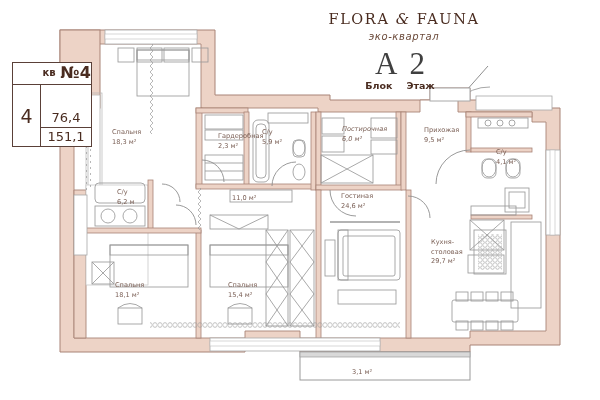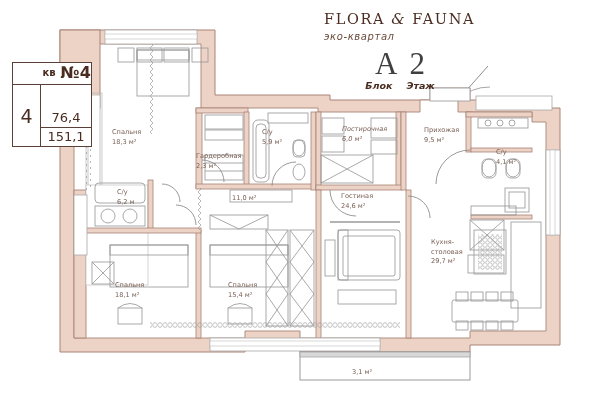--- a/index.html
+++ b/index.html
@@ -3,31 +3,31 @@
 <meta charset="utf-8">
 <style>
   html,body{margin:0;padding:0;}
   body{width:600px;height:400px;background:#ffffff;
        font-family:"DejaVu Sans","Liberation Sans",sans-serif;
        color:#5a4038;overflow:hidden;position:relative;}
   #stage{position:absolute;left:0;top:0;width:600px;height:400px;}
   svg#plan{position:absolute;left:0;top:0;width:600px;height:400px;}
 
   
-  .brand{position:absolute;left:324px;top:10px;width:180px;}
+  .brand{position:absolute;left:314px;top:10px;width:180px;text-align:center;}
   .brand-title{font-size:14.5px;letter-spacing:1.6px;color:#4a2c20;
                font-family:"DejaVu Serif","Liberation Serif",serif;white-space:nowrap;}
   .brand-amp{font-size:15px;font-style:italic;}
   .brand-sub{font-size:10px;font-style:italic;color:#6b4a3a;letter-spacing:.6px;margin-top:3px;}
 
   .bigcode{position:absolute;left:340px;top:48px;width:120px;text-align:center;}
   .bigcode .letters{font-size:31px;color:#404040;letter-spacing:12px;line-height:1;
                     font-family:Liberation Serif, serif;padding-left:12px;}
   .bigcode .subs{display:flex;justify-content:center;gap:14px;margin-top:1px;}
-  .bigcode .subs span{font-size:9.5px;color:#4a2c20;font-weight:bold;font-style:italic;}
+  .bigcode .subs span{font-size:9.5px;color:#4a2c20;font-weight:bold;}
 
   
   .infobox{position:absolute;left:12px;top:62px;width:78px;
            border:1.4px solid #5a4038;background:#fff;}
   .ib-head{border-bottom:1.4px solid #5a4038;text-align:right;padding:2px 0 3px;
            color:#4a2c20;line-height:1;}
   .ib-head .kv{font-size:10px;font-weight:bold;vertical-align:2px;}
   .ib-head .no{font-size:16px;font-weight:bold;}
   .ib-body{display:flex;}
   .ib-rooms{width:27px;border-right:1.4px solid #5a4038;display:flex;
@@ -291,21 +291,21 @@
         <div>151,1</div>
       </div>
     </div>
   </div>
 
   <div id="room-labels">
       <div class="rl" style="left: 112px; top: 128px; width: 80px;">
         <b>Спальня</b>
         <span class="ar">18,3 м²</span>
       </div>
-      <div class="rl" style="left: 196px; top: 152px; width: 48px;">
+      <div class="rl" style="left: 196px; top: 132px; width: 48px; padding-left: 22px;">
         <b>Гардеробная</b>
         <span class="ar">2,3 м²</span>
       </div>
       <div class="rl" style="left: 262px; top: 128px; width: 40px;">
         <b>С/у</b>
         <span class="ar">5,9 м²</span>
       </div>
       <div class="rl" style="left: 342px; top: 125px; width: 62px; font-style: italic;">
         <b>Постирочная</b>
         <span class="ar">6,0 м²</span>

